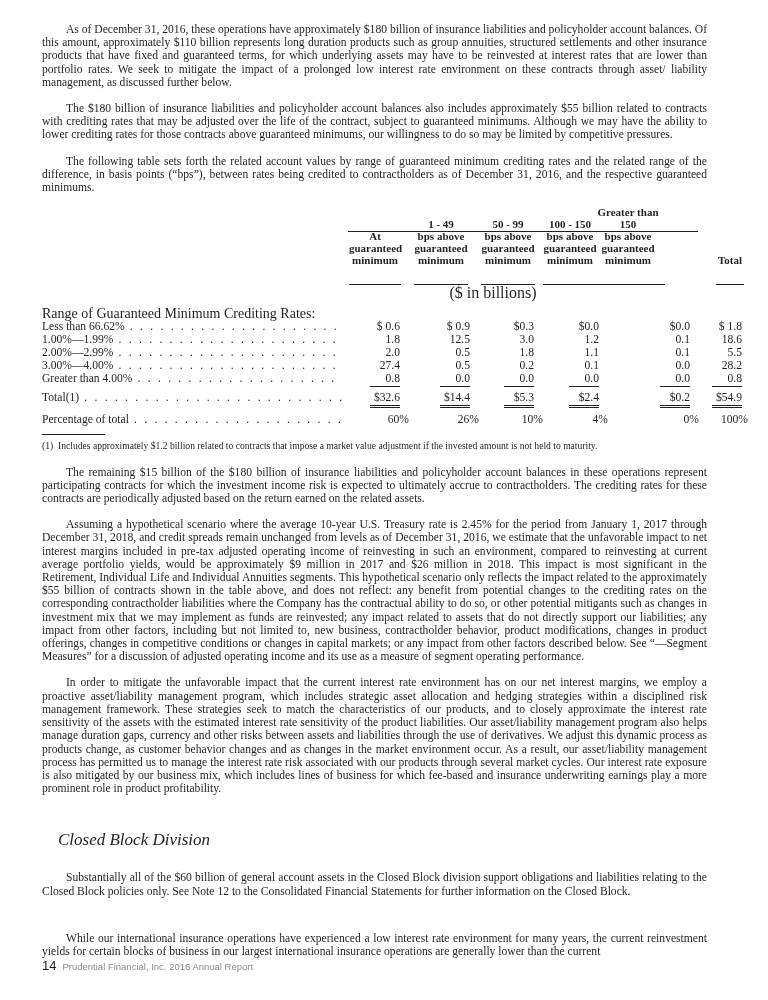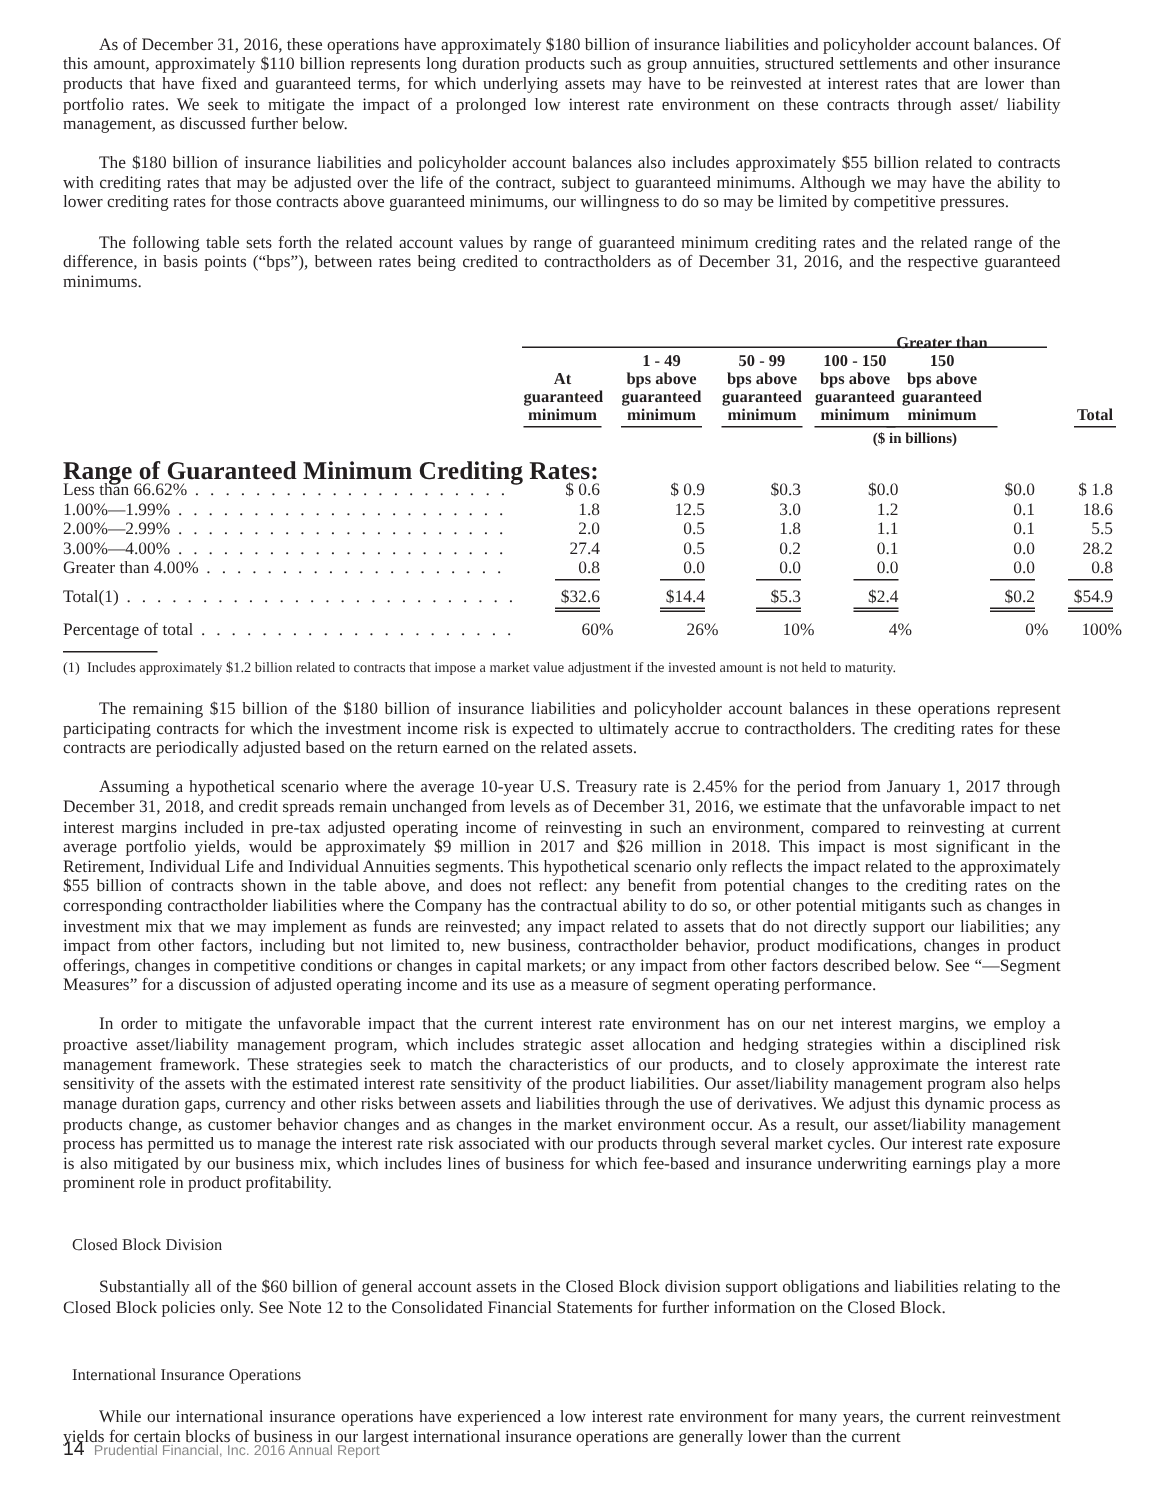--- a/index.html
+++ b/index.html
@@ -19,36 +19,36 @@
   .hdr-group-title {
     position: absolute; left: 306px; width: 270px; text-align: center;
     font-weight: bold; line-height: 12px; font-size: 11.2px;
   }
   .hdr-group-rule { position: absolute; left: 306px; width: 350px; top: 26px; border-top: 1.3px solid #231f20; }
   .hdr-cols { position: relative; height: 70px; }
   .hcol {
     position: absolute; bottom: 16px; text-align: center; font-weight: bold;
     font-size: 11px; line-height: 12px;
   }
-  .hcol span.u { display: block; border-bottom: 1.3px solid #231f20; padding-bottom: 1px; }
-  .units { position: absolute; left: 306px; width: 290px; bottom: 2px; text-align: right; font-weight: bold; font-size: 10px; }
-  .section-label { font-weight: bold; font-size: 17px; margin-top: 6px; }
+  .hcol span.u { display: block; border-bottom: 1.3px solid #231f20; padding-bottom: 18px; }
+  .units { position: absolute; left: 306px; width: 290px; bottom: 2px; text-align: center; font-weight: normal; font-size: 16px; }
+  .section-label { font-weight: normal; font-size: 14px; margin-top: 6px; }
   .row { position: relative; height: 13px; }
   .row .lbl { position: absolute; left: 0; width: 300px; white-space: nowrap; overflow: hidden; }
   .row .lbl .dots { letter-spacing: 2.2px; }
   .cell { position: absolute; text-align: right; white-space: nowrap; }
   .cell.ul { border-bottom: 1.2px solid #231f20; }
   .cell.dbl { border-bottom: 3.5px double #231f20; }
   .row.total { margin-top: 6px; height: 16px; }
   .row.pct { margin-top: 6px; }
   .fn-rule { width: 63px; border-top: 1px solid #231f20; margin-top: 8px; }
   .footnote { font-size: 9.6px; margin-top: 4px; white-space: nowrap; }
   .footnote .mark { display: inline-block; width: 16px; }
 
-  h3.sect { margin: 6px; font-weight: normal; font-size: 11px; line-height: 14px; }
+  h3.sect { margin: 16px; font-style: italic; font-weight: normal; font-size: 17px; line-height: 14px; }
 
   .footer { position: absolute; left: 42px; top: 959px; white-space: nowrap; }
   .footer .num { font-family: "Liberation Sans", "DejaVu Sans", sans-serif; font-size: 13px; color: #231f20; }
   .footer .txt { font-family: "Liberation Sans", "DejaVu Sans", sans-serif; font-size: 9.5px; color: #8c8c8c; margin-left: 6px; }
 </style>
 </head>
 <body>
 
 <div class="page">
   <p class="para">As of December 31, 2016, these operations have approximately $180 billion of insurance liabilities and policyholder account balances. Of this amount, approximately $110 billion represents long duration products such as group annuities, structured settlements and other insurance products that have fixed and guaranteed terms, for which underlying assets may have to be reinvested at interest rates that are lower than portfolio rates. We seek to mitigate the impact of a prolonged low interest rate environment on these contracts through asset/ liability management, as discussed further below.</p>
@@ -179,20 +179,19 @@
   <p class="para">Assuming a hypothetical scenario where the average 10-year U.S. Treasury rate is 2.45% for the period from January 1, 2017 through December 31, 2018, and credit spreads remain unchanged from levels as of December 31, 2016, we estimate that the unfavorable impact to net interest margins included in pre-tax adjusted operating income of reinvesting in such an environment, compared to reinvesting at current average portfolio yields, would be approximately $9 million in 2017 and $26 million in 2018. This impact is most significant in the Retirement, Individual Life and Individual Annuities segments. This hypothetical scenario only reflects the impact related to the approximately $55 billion of contracts shown in the table above, and does not reflect: any benefit from potential changes to the crediting rates on the corresponding contractholder liabilities where the Company has the contractual ability to do so, or other potential mitigants such as changes in investment mix that we may implement as funds are reinvested; any impact related to assets that do not directly support our liabilities; any impact from other factors, including but not limited to, new business, contractholder behavior, product modifications, changes in product offerings, changes in competitive conditions or changes in capital markets; or any impact from other factors described below. See “—Segment Measures” for a discussion of adjusted operating income and its use as a measure of segment operating performance.</p>
   <div class="gap"></div>
   <p class="para">In order to mitigate the unfavorable impact that the current interest rate environment has on our net interest margins, we employ a proactive asset/liability management program, which includes strategic asset allocation and hedging strategies within a disciplined risk management framework. These strategies seek to match the characteristics of our products, and to closely approximate the interest rate sensitivity of the assets with the estimated interest rate sensitivity of the product liabilities. Our asset/liability management program also helps manage duration gaps, currency and other risks between assets and liabilities through the use of derivatives. We adjust this dynamic process as products change, as customer behavior changes and as changes in the market environment occur. As a result, our asset/liability management process has permitted us to manage the interest rate risk associated with our products through several market cycles. Our interest rate exposure is also mitigated by our business mix, which includes lines of business for which fee-based and insurance underwriting earnings play a more prominent role in product profitability.</p>
 
   <div style="height:22px"></div>
   <h3 class="sect">Closed Block Division</h3>
   <div class="gap-sm"></div>
   <p class="para">Substantially all of the $60 billion of general account assets in the Closed Block division support obligations and liabilities relating to the Closed Block policies only. See Note 12 to the Consolidated Financial Statements for further information on the Closed Block.</p>
 
   <div style="height:26px"></div>
-  <h3 class="sect">International Insurance Operations</h3>
   <div class="gap-sm"></div>
   <p class="para">While our international insurance operations have experienced a low interest rate environment for many years, the current reinvestment yields for certain blocks of business in our largest international insurance operations are generally lower than the current</p>
 </div>
 
 <div class="footer">
   <span class="num">14</span><span class="txt">Prudential Financial, Inc. 2016 Annual Report</span>
 </div>
 
 </body></html>

